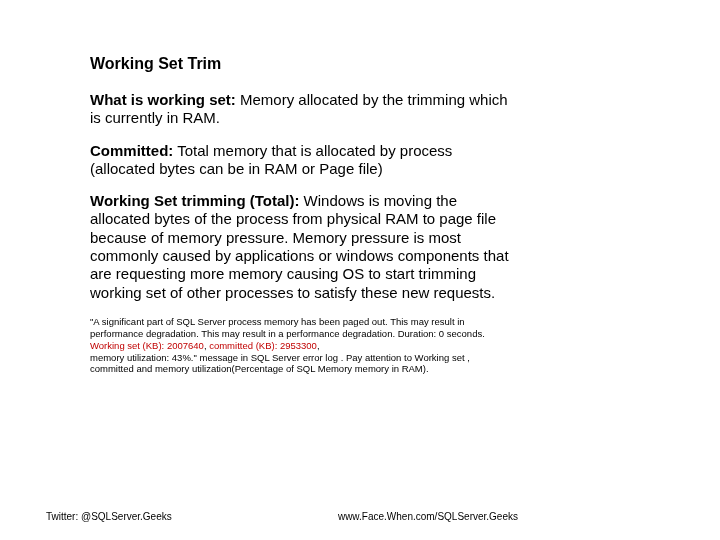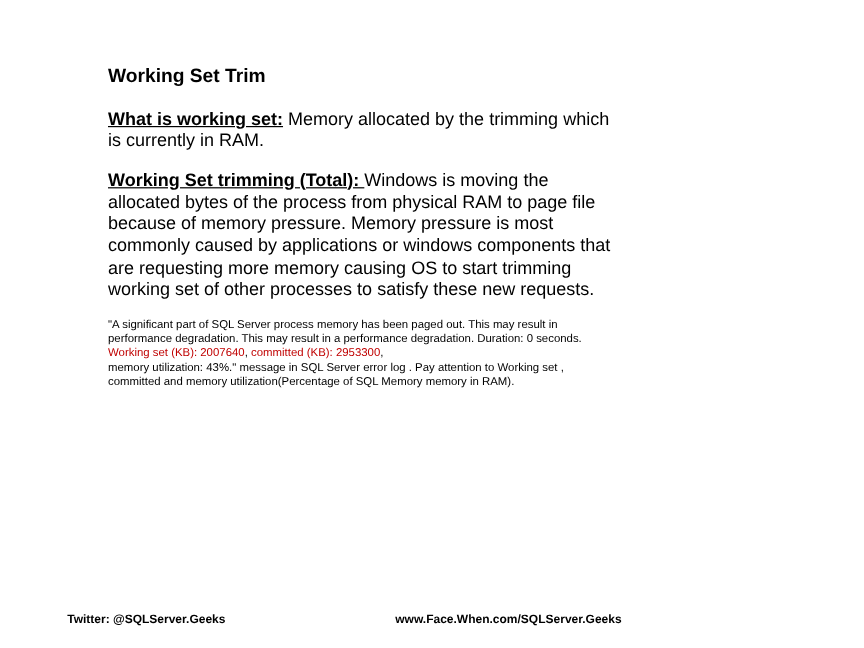--- a/index.html
+++ b/index.html
@@ -24,53 +24,54 @@
     font-size: 16px;
     margin-bottom: 18px;
   }
   .para {
     font-size: 15px;
     line-height: 1.22;
     margin-bottom: 14px;
   }
   .label {
     font-weight: bold;
-    text-decoration: underline;
   }
   .notice {
     font-size: 9.5px;
     line-height: 1.25;
     margin-top: 4px;
   }
   .red { color: #c00000; }
   .footer {
     position: absolute;
-    left: 56px;
+    left: 46px;
     right: 50px;
     bottom: 18px;
     font-size: 10px;
-    font-weight: bold;
   }
   .footer-right {
     position: absolute;
     right: 0;
     bottom: 0;
   }
 </style>
 </head>
 <body>
 
 <div class="page">
 
   <div class="title">Working Set Trim</div>
 
   <div class="para">
     <span class="label">What is working set:</span><span> Memory allocated by the trimming which is currently in RAM.</span>
   </div>
 
+  <div class="para">
+    <span class="label">Committed:</span><span> Total memory that is allocated by process (allocated bytes can be in RAM or Page file)</span>
+  </div>
 
   <div class="para">
     <span class="label"> Working Set trimming (Total): </span><span> Windows is moving the allocated bytes of the process from physical RAM to page file because of memory pressure. Memory pressure is most commonly caused by applications or windows components that are requesting more memory causing OS to start trimming working set of other processes to satisfy these new requests.</span>
   </div>
 
 
   <div class="notice">
     <span>"A significant part of SQL Server process memory has been paged out. This may result in performance degradation. This may result in a performance degradation. Duration: 0 seconds. </span><span class="red">Working set (KB): 2007640</span><span>, </span><span class="red">committed (KB): 2953300</span><span>,</span><br>
     <span> memory utilization: 43%." message in SQL Server error log . Pay attention to Working set ,</span><br>
     <span> committed and memory utilization(Percentage of SQL Memory memory in RAM).</span>

